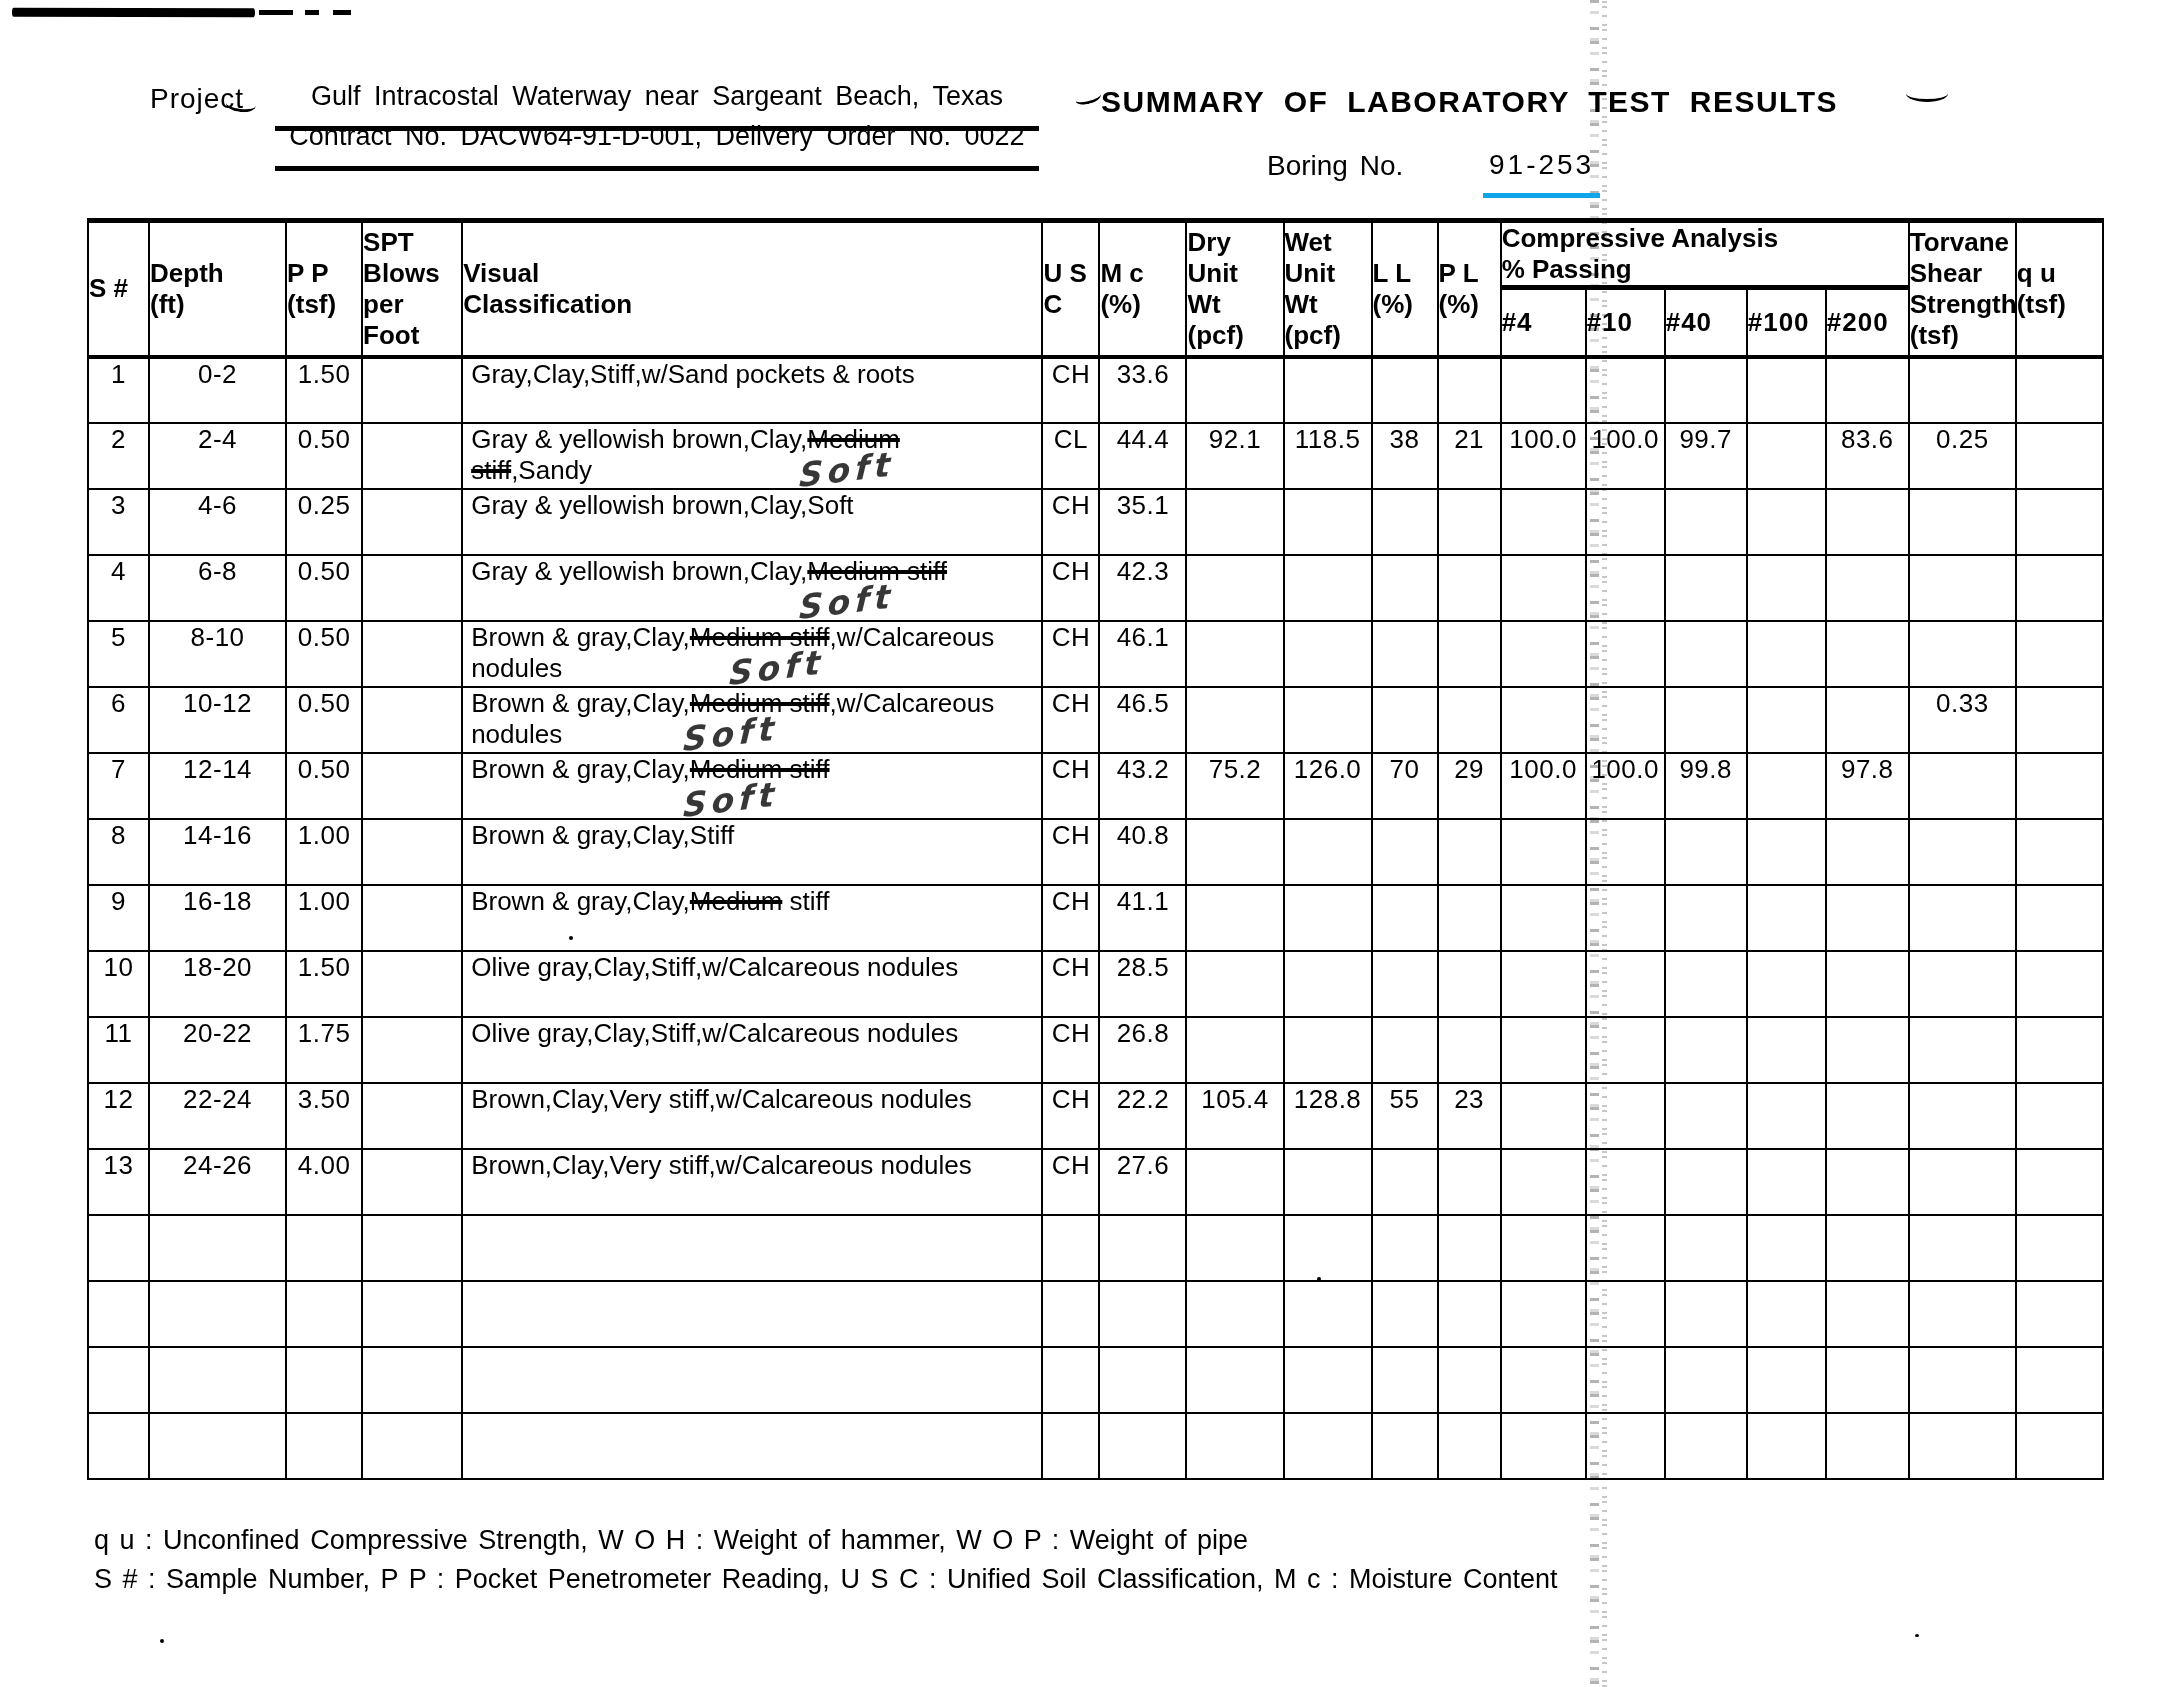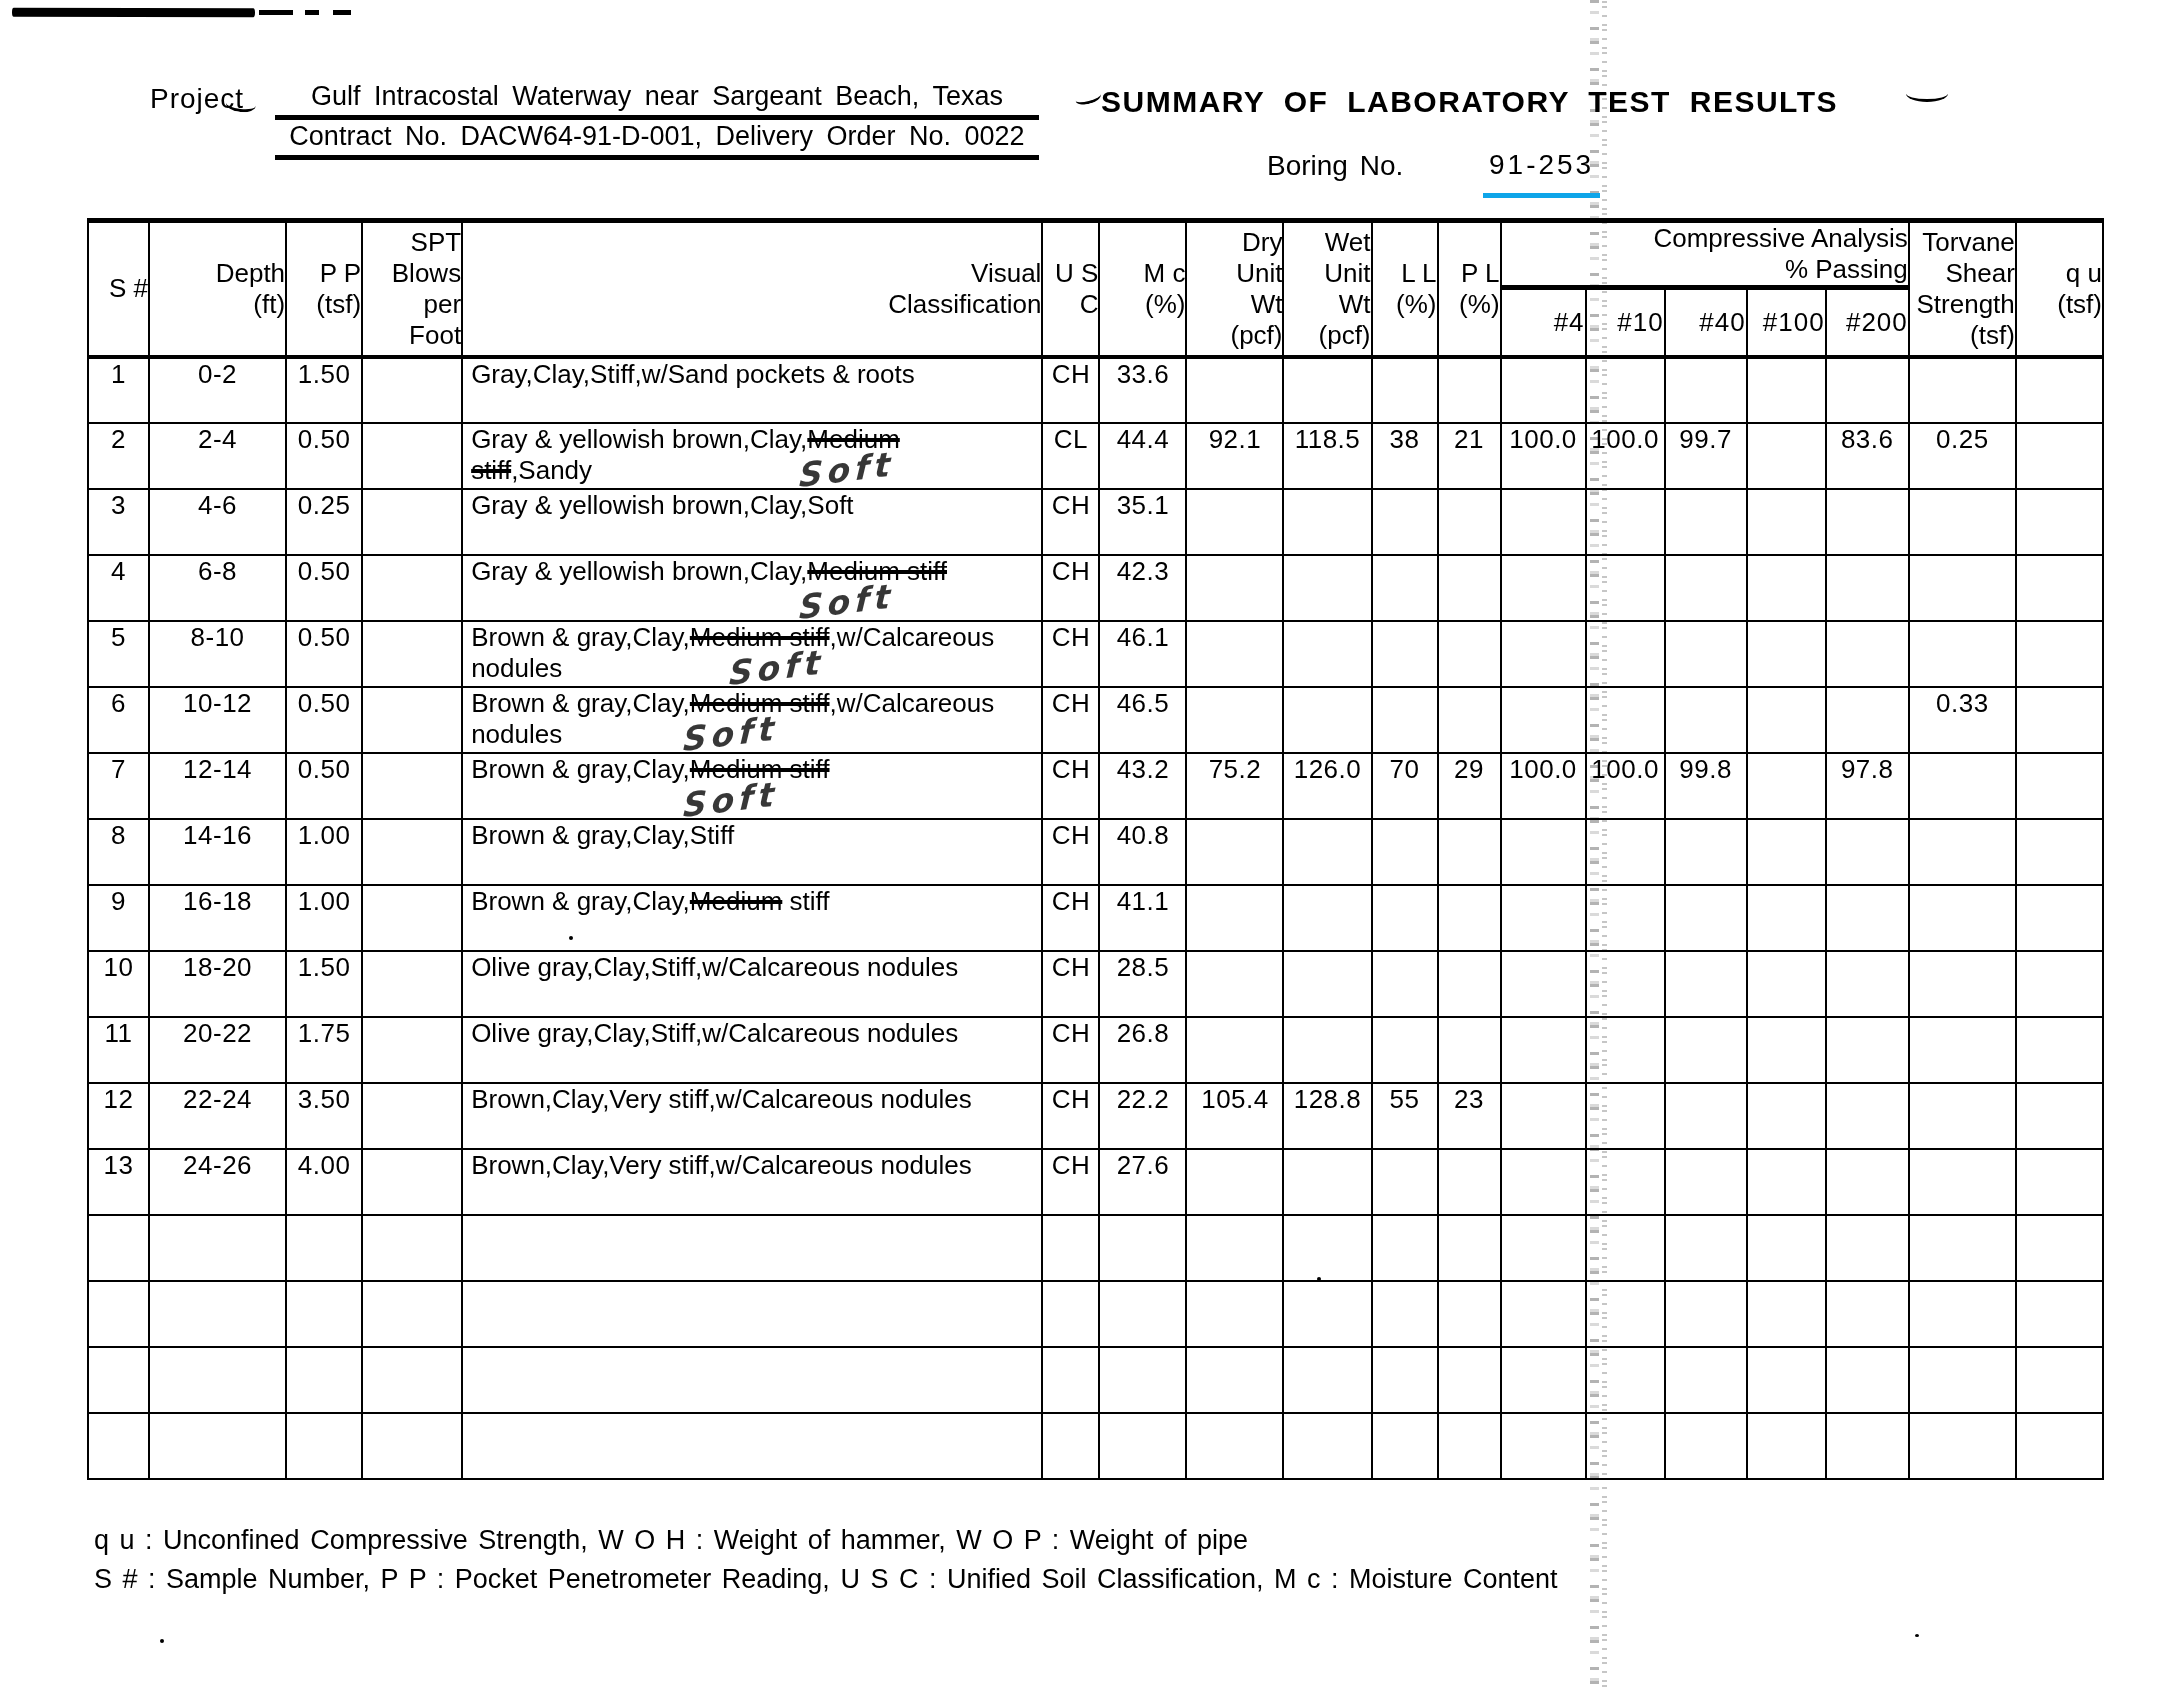--- a/index.html
+++ b/index.html
@@ -22,42 +22,42 @@
     background-size:9px 41px,5px 23px;
     background-position:4px 0,16px 6px;
     background-repeat:repeat-y;
     filter:blur(0.7px);
     opacity:.75;
   }
   .squiggle{position:absolute;border-bottom:3px solid #000;border-radius:0 0 100% 100%;}
   .speck{position:absolute;background:#000;border-radius:50%;}
   
   .project-label{position:absolute;left:150px;top:83px;font-size:28px;letter-spacing:1px;}
-  .proj-line{position:absolute;left:275px;width:764px;text-align:center;font-size:27px;word-spacing:6px;border-bottom:5px solid #000;padding-bottom:3px;white-space:nowrap;}
+  .proj-line{position:absolute;left:275px;width:764px;text-align:center;font-size:27px;word-spacing:6px;border-bottom:5px solid #000;padding-bottom:14px;white-space:nowrap;}
   .proj-line.l1{top:81px;}
   .proj-line.l2{top:121px;}
   .doc-title{position:absolute;left:1101px;top:85px;font-size:30px;font-weight:bold;letter-spacing:1.5px;word-spacing:9px;white-space:nowrap;}
   .boring-label{position:absolute;left:1267px;top:150px;font-size:28px;word-spacing:4px;}
   .boring-value{position:absolute;left:1483px;top:149px;font-size:28px;letter-spacing:3px;border-bottom:5px solid #0ea5e9;padding:0 6px 12px 6px;}
   
   table.results{
     position:absolute;left:87px;top:218px;
     border-collapse:collapse;table-layout:fixed;
     width:2017px;
   }
   table.results th,table.results td{
     border:2px solid #000;
     font-size:26px;
     padding:0;
     overflow:hidden;
   }
   table.results th{
-    font-weight:normal;
+    font-weight:bold;
     white-space:pre-line;
-    text-align:right;
+    text-align:left;
     vertical-align:middle;
     line-height:1.2;
     border-top-width:5px;
     border-bottom-width:4px;
   }
   thead tr.hrow1 th{border-top-width:5px;}
   thead th{border-bottom-width:4px;}
   th.th-s{vertical-align:bottom;text-align:left;padding:0 2px 8px 8px;}
   th.th-sieve{vertical-align:bottom;padding-bottom:8px;letter-spacing:1px;}
   th.th-group{vertical-align:middle;}

